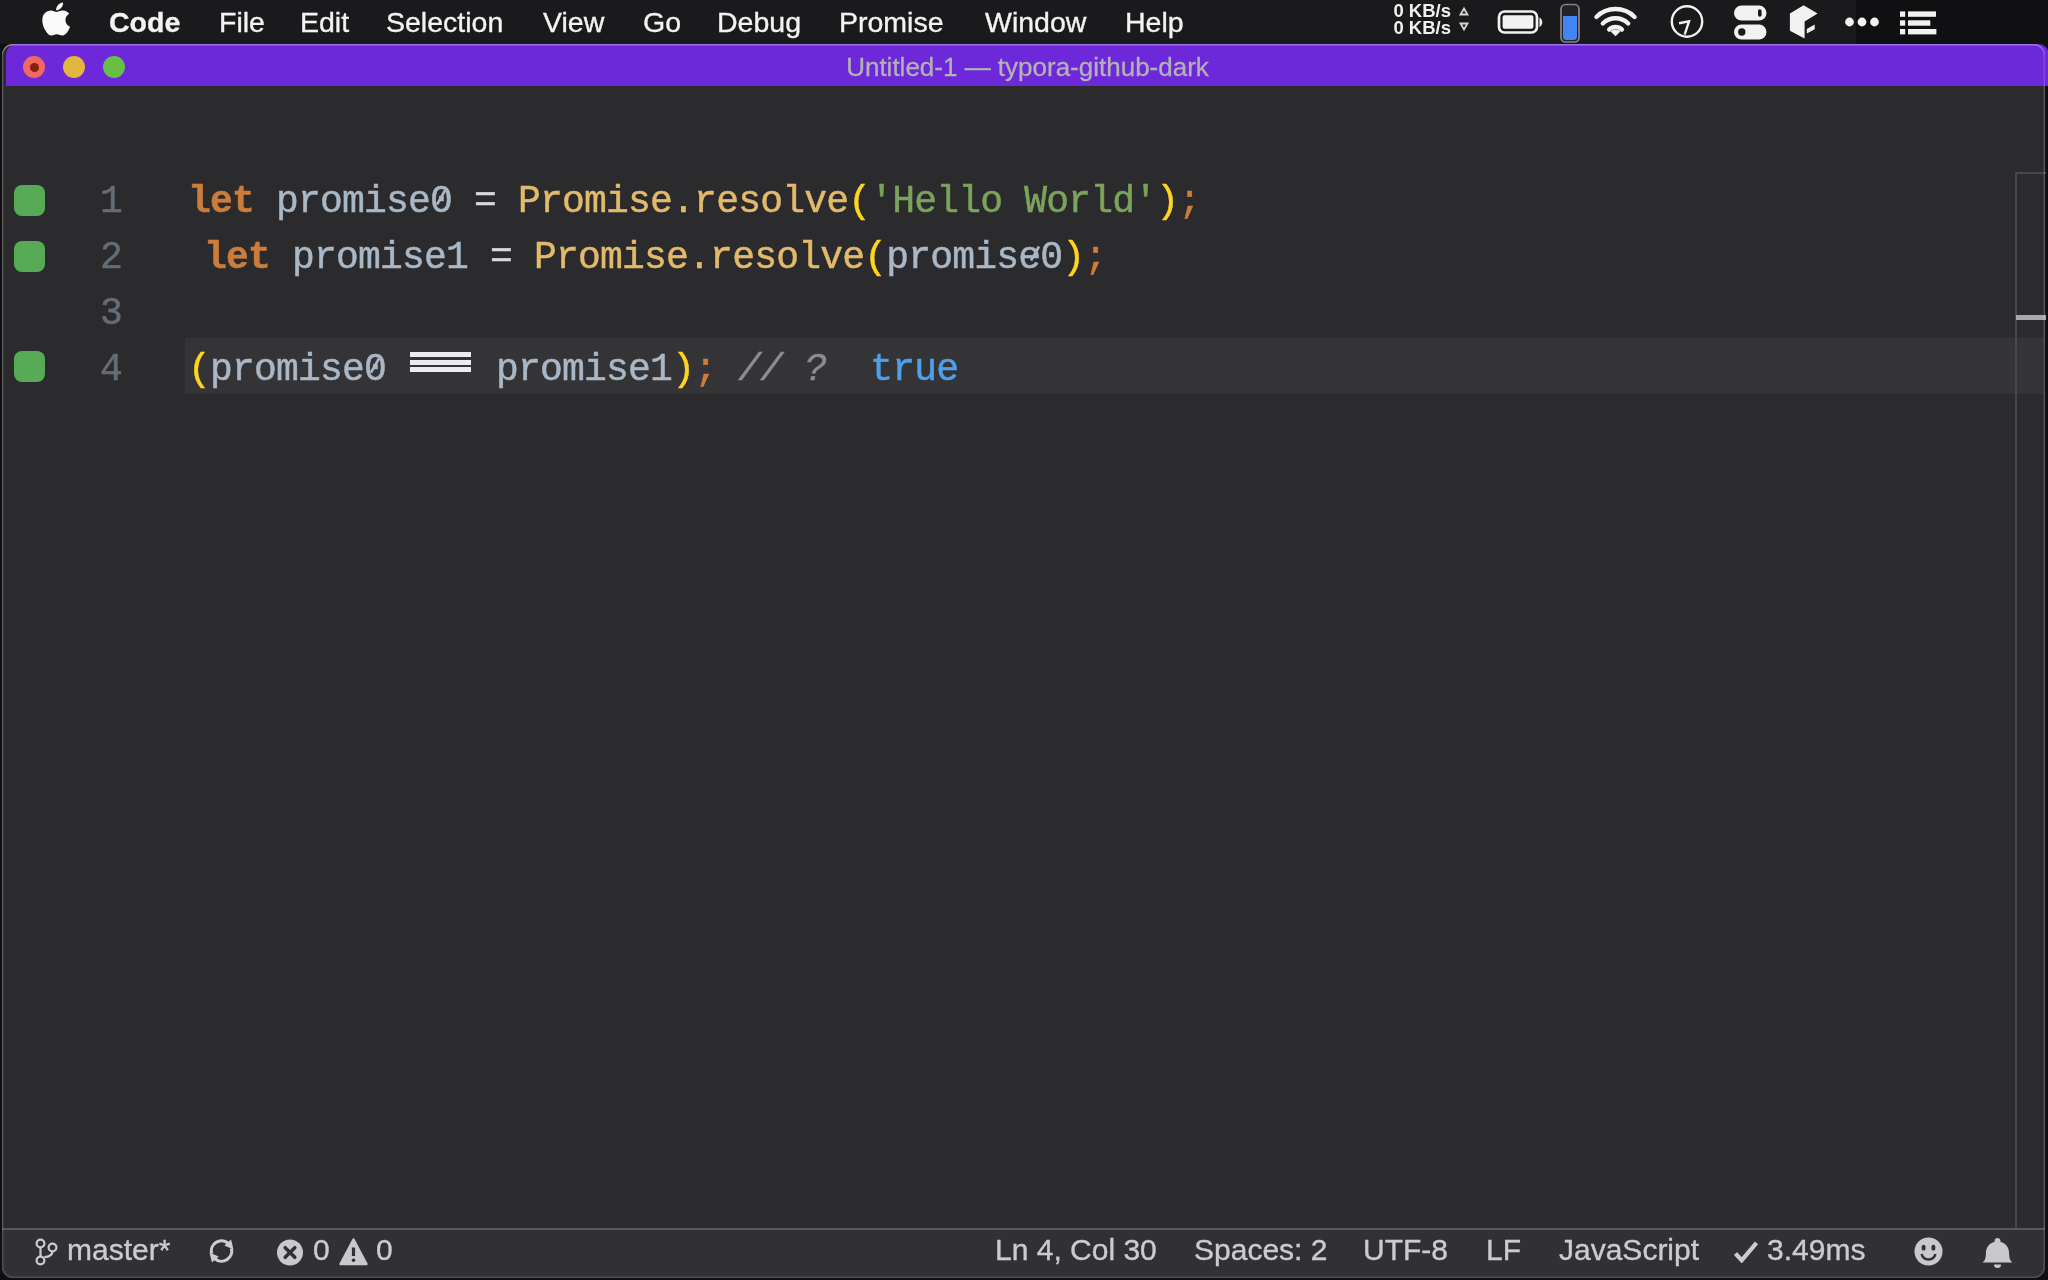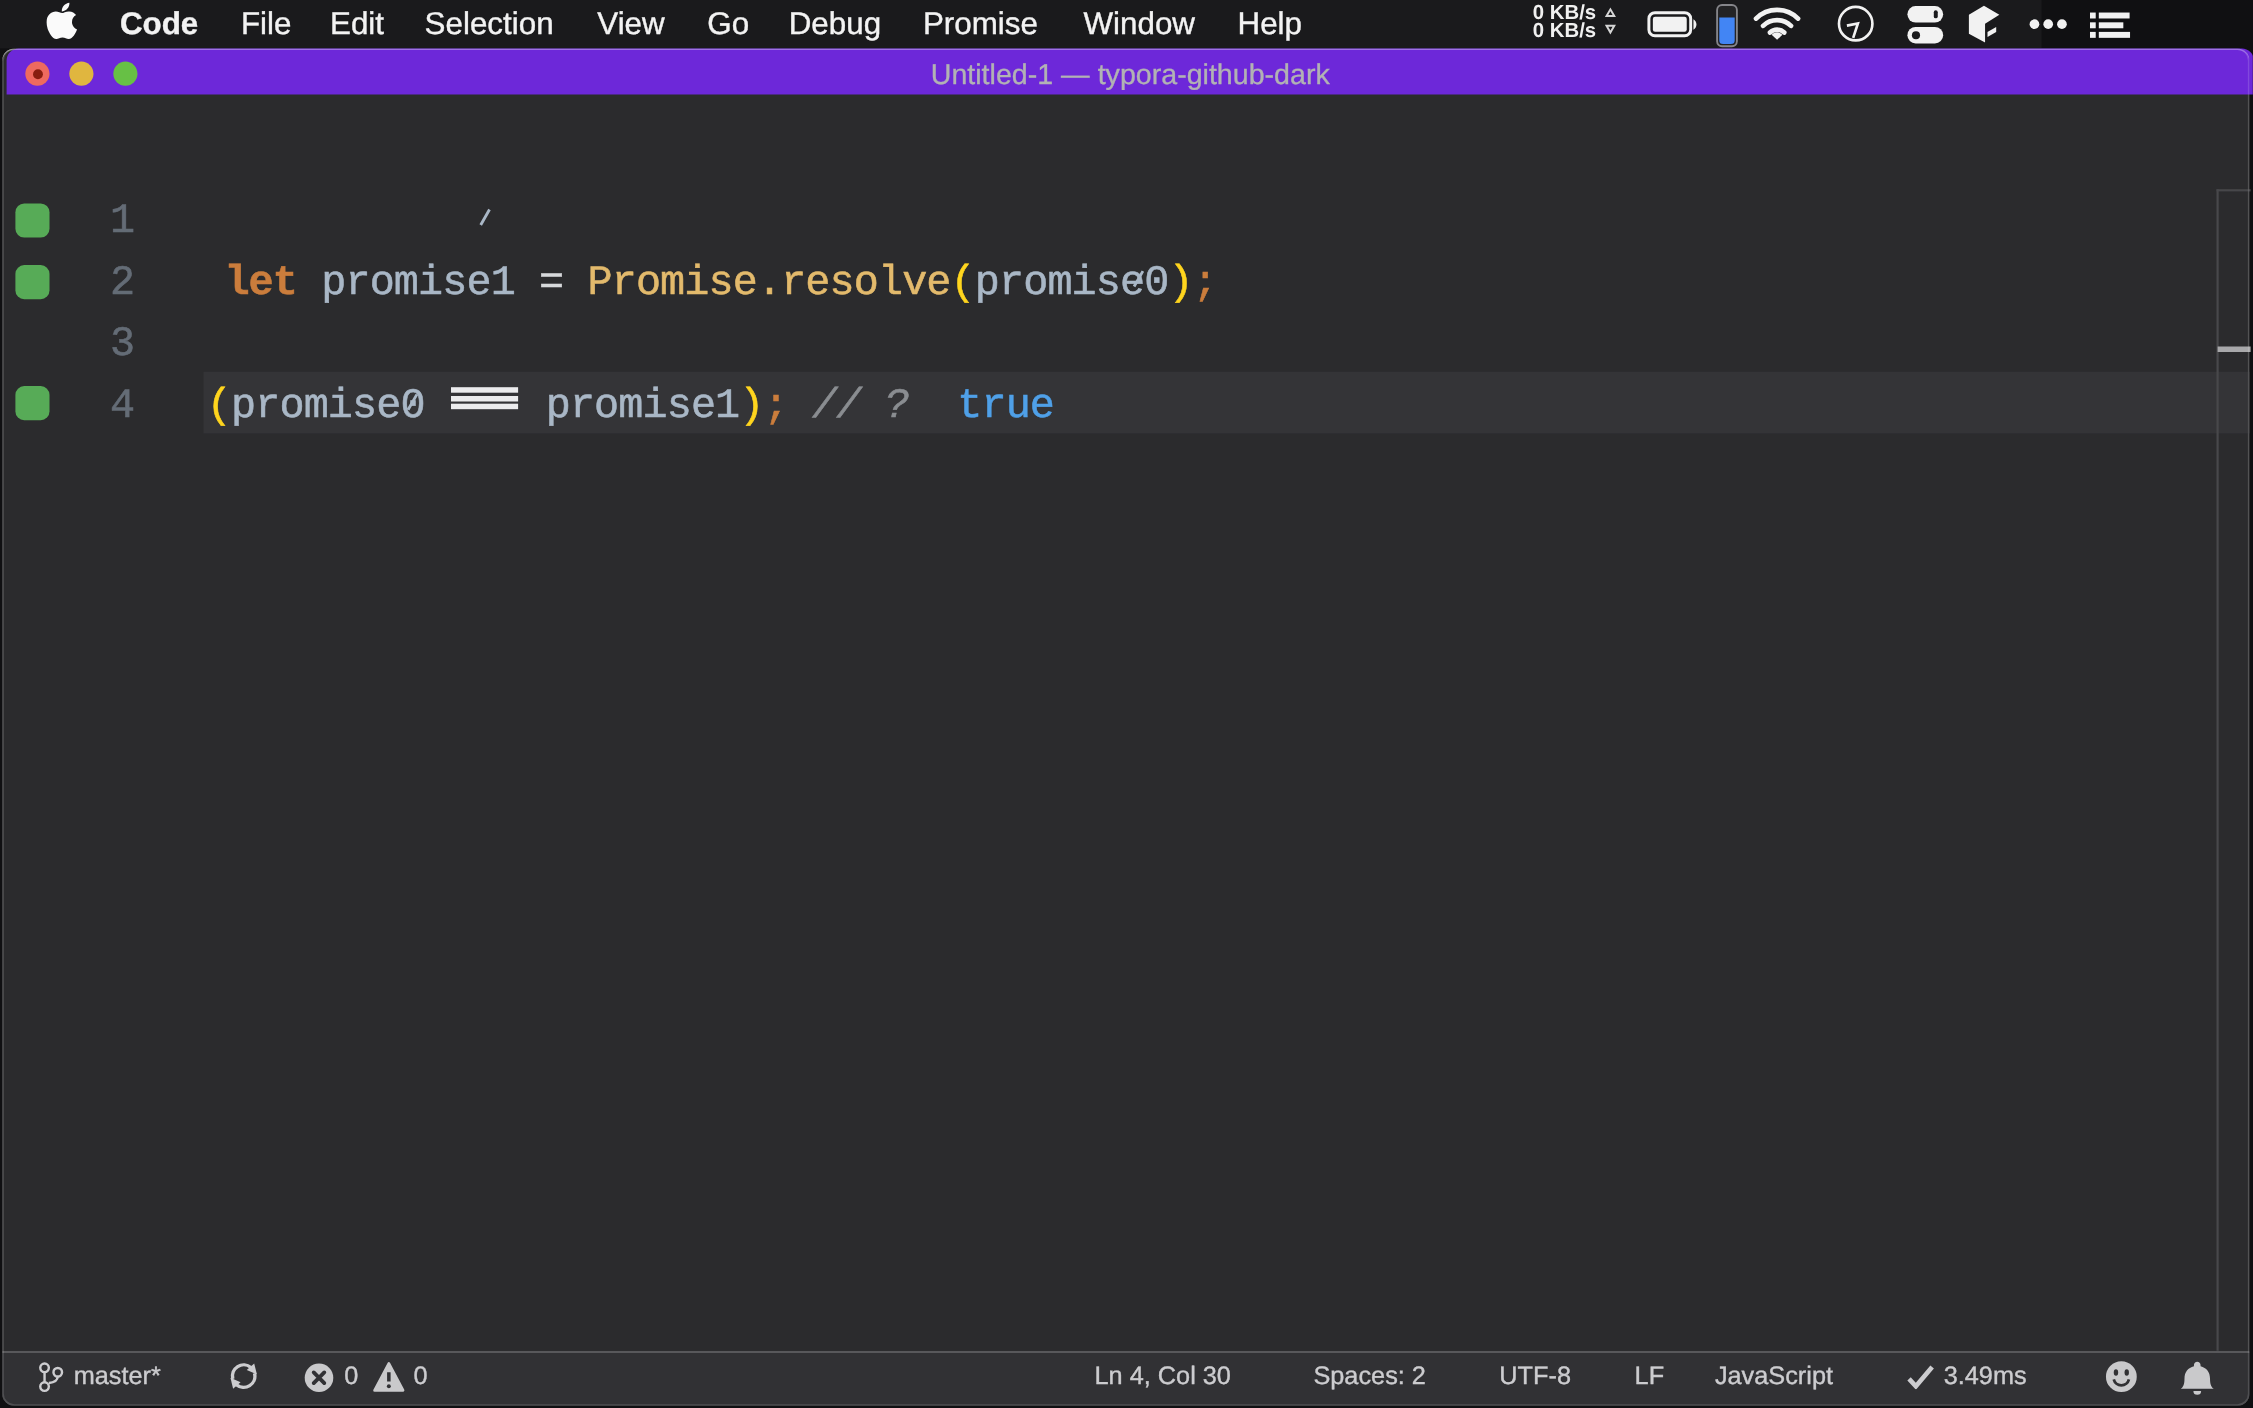--- a/index.html
+++ b/index.html
@@ -53,21 +53,21 @@
   
   .scrollline { position:absolute; left:2013px; top:128px; width:1.6px; height:1056px; background:#48484b; }
   .scrollmark { position:absolute; left:2014px; top:271px; width:30px; height:5px; background:#a8a8aa; }
 
   .winborder { position:absolute; left:0; top:0; width:100%; height:100%; border-radius:11px;
                box-shadow: inset 0 0 0 1.5px rgba(255,255,255,0.15), inset 0 1.5px 0 rgba(255,255,255,0.22);
                z-index:50; }
 
   
   .statusbar { position:absolute; left:0; top:1184px; width:100%; height:50px; background:#313134; border-top:2px solid #58585b; border-radius:0 0 11px 11px; }
-  .sbi { position:absolute; top:0; height:48px; line-height:40px; font-size:23px; color:#cccccf; white-space:nowrap; }
+  .sbi { position:absolute; top:0; height:48px; line-height:40px; font-size:30px; color:#cccccf; white-space:nowrap; }
   .sbic { position:absolute; }
 </style>
 </head>
 <body>
 
 <div class="menubar">
   <svg style="position:absolute; left:42px; top:0px;" width="33" height="38" viewBox="0 0 448 512">
     <path fill="#fafafa" d="M318.7 268.7c-.2-36.7 16.4-64.4 50-84.8-18.8-26.9-47.2-41.7-84.7-44.6-35.5-2.8-74.3 20.7-88.5 20.7-15 0-49.4-19.7-76.4-19.7C63.3 141.2 4 184.8 4 273.5q0 39.3 14.4 81.2c12.8 36.7 59 126.7 107.2 125.2 25.2-.6 43-17.9 75.8-17.9 31.8 0 48.3 17.9 76.4 17.9 48.6-.7 90.4-82.5 102.6-119.3-65.2-30.7-61.7-90-61.7-91.9zm-56.6-164.2c27.3-32.4 24.8-61.9 24-72.5-24.1 1.4-52 16.4-67.9 34.9-17.5 19.8-27.8 44.3-25.6 71.9 26.1 2 49.9-11.4 69.5-34.3z"></path>
   </svg>
   <span class="mi bold" style="left:109px;">Code</span>
@@ -137,20 +137,21 @@
 
   <div class="editor">
     <div class="hl" style="top:168px;"></div>
     <div class="gsq" style="top:15px;"></div>
     <div class="gsq" style="top:71px;"></div>
     <div class="gsq" style="top:181px;"></div>
     <div class="lnum" style="top:4px;">1</div>
     <div class="lnum" style="top:60px;">2</div>
     <div class="lnum" style="top:116px;">3</div>
     <div class="lnum" style="top:172px;">4</div>
+    <div class="cline" style="top:4px;"><span class="kw">let</span> promise0 <span class="eq">=</span> <span class="am">Promise.resolve</span><span class="yp">(</span><span class="st">'Hello World'</span><span class="yp">)</span><span class="sc">;</span></div>
     <div class="cline" style="top:60px;margin-left:16px;"><span class="kw">let</span> promise1 <span class="eq">=</span> <span class="am">Promise.resolve</span><span class="yp">(</span>promise0<span class="yp">)</span><span class="sc">;</span></div>
     <div class="cline" style="top:172px;"><span class="yp">(</span>promise0 <span class="eqligature">===</span> promise1<span class="yp">)</span><span class="sc">;</span><span class="cm"> // ?</span>  <span class="tr">true</span></div>
     <svg style="position:absolute; left:0; top:0;" width="1200" height="420" viewBox="0 0 1200 420">
       <path d="M 435 34.5 L 443 20.5 M 1029 90.5 L 1037 76.5 M 369 202.5 L 377 188.5" stroke="#a9b7c6" stroke-width="2.6"></path>
     </svg>
     <div class="eqbars" style="top:182px;">
         <div style="top:0;"></div>
         <div style="top:7.7px;"></div>
         <div style="top:15.4px;"></div>
       </div>

